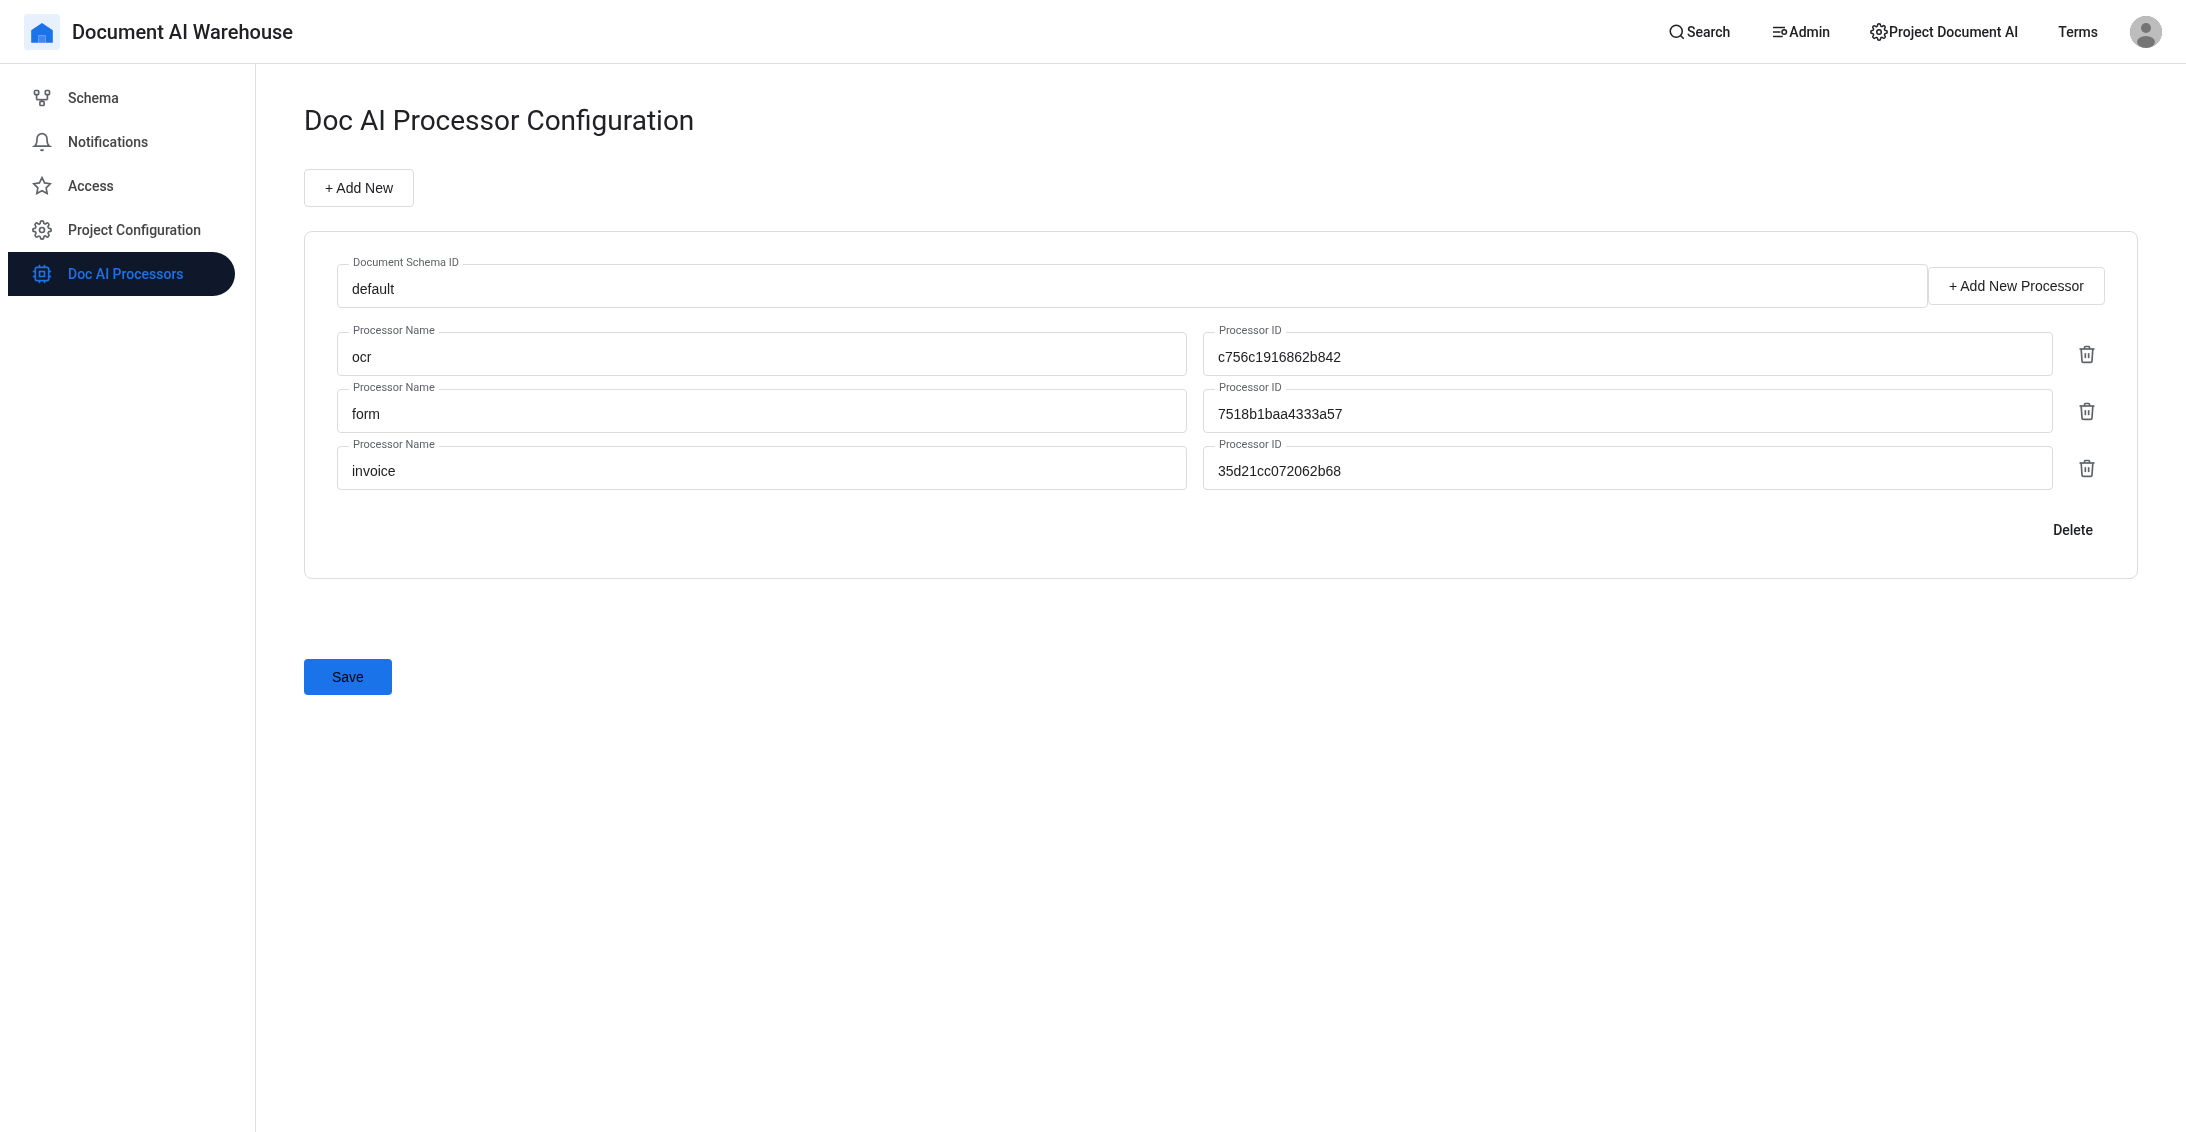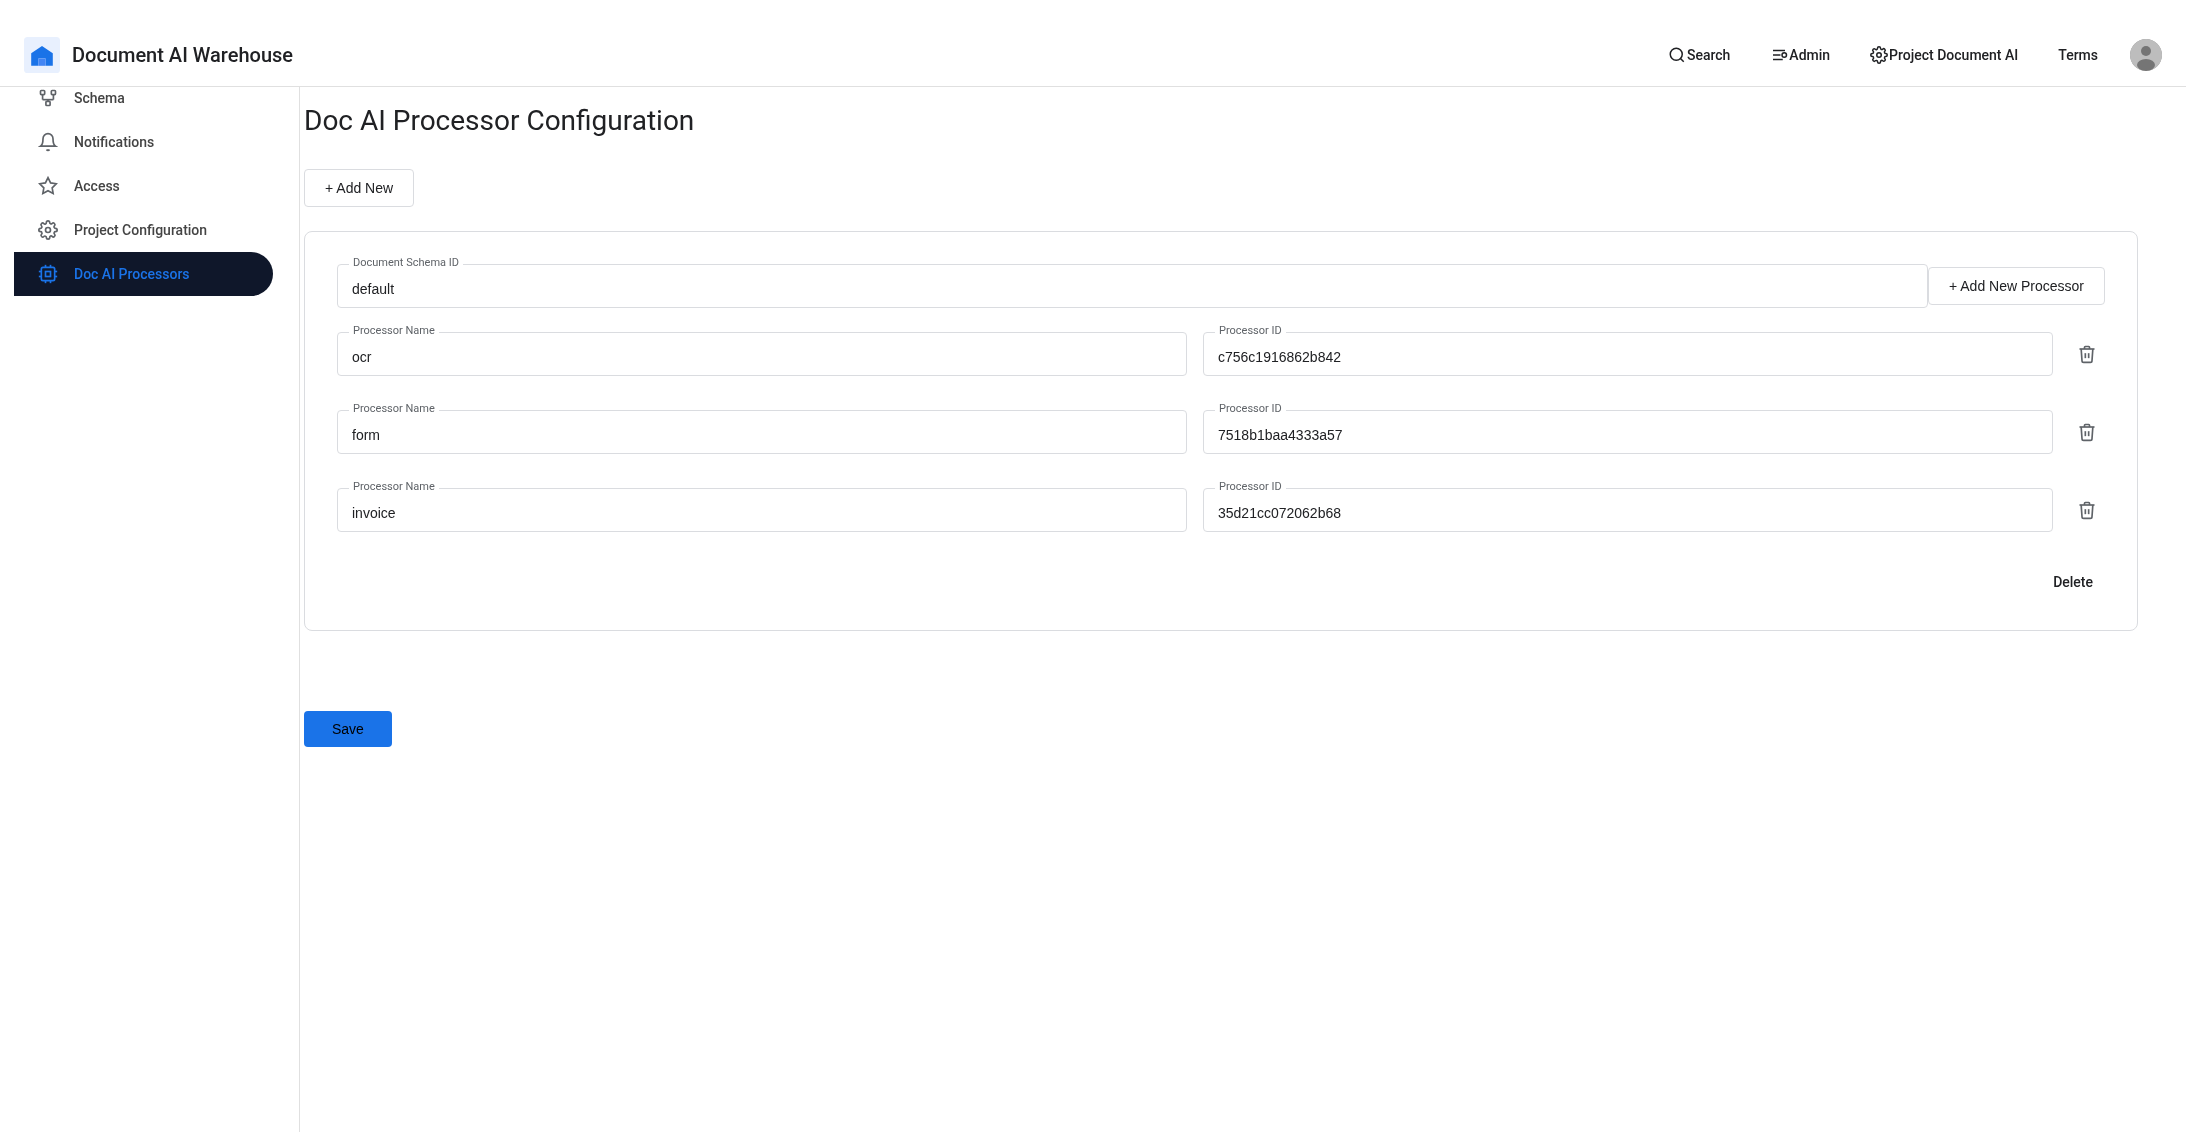--- a/index.html
+++ b/index.html
@@ -9,21 +9,20 @@
     .header {
       display: flex;
       align-items: center;
       height: 64px;
       padding: 0 24px;
       border-bottom: 1px solid #e0e0e0;
       background: #fff;
       position: fixed;
       top: 0; left: 0; right: 0;
       z-index: 100;
-      margin-top: 23px;
     }
     .header-logo {
       display: flex;
       align-items: center;
       gap: 12px;
       font-size: 20px;
       font-weight: 500;
       color: #202124;
       text-decoration: none;
       margin-right: auto;
@@ -58,24 +57,24 @@
       margin-left: 8px;
       cursor: pointer;
     }
     .header-avatar svg { width: 100%; height: 100%; }
 
     
     .sidebar {
       position: fixed;
       top: 64px;
       left: 0;
-      width: 300px;
+      width: 256px;
       height: calc(100vh - 64px);
       background: #fff;
-      padding: 12px 14px;
+      padding: 12px 8px;
       border-right: 1px solid #e0e0e0;
       overflow-y: auto;
     }
     .sidebar-item {
       display: flex;
       align-items: center;
       gap: 16px;
       padding: 12px 24px;
       cursor: pointer;
       border-radius: 0 24px 24px 0;
@@ -146,21 +145,21 @@
     }
     .schema-field {
       flex: 1;
     }
 
     
     .processor-row {
       display: flex;
       align-items: center;
       gap: 16px;
-      margin-bottom: 34px;
+      margin-bottom: 13px;
     }
     .processor-field-group {
       display: flex;
       flex: 1;
       gap: 16px;
     }
     .processor-field {
       flex: 1;
       position: relative;
     }

